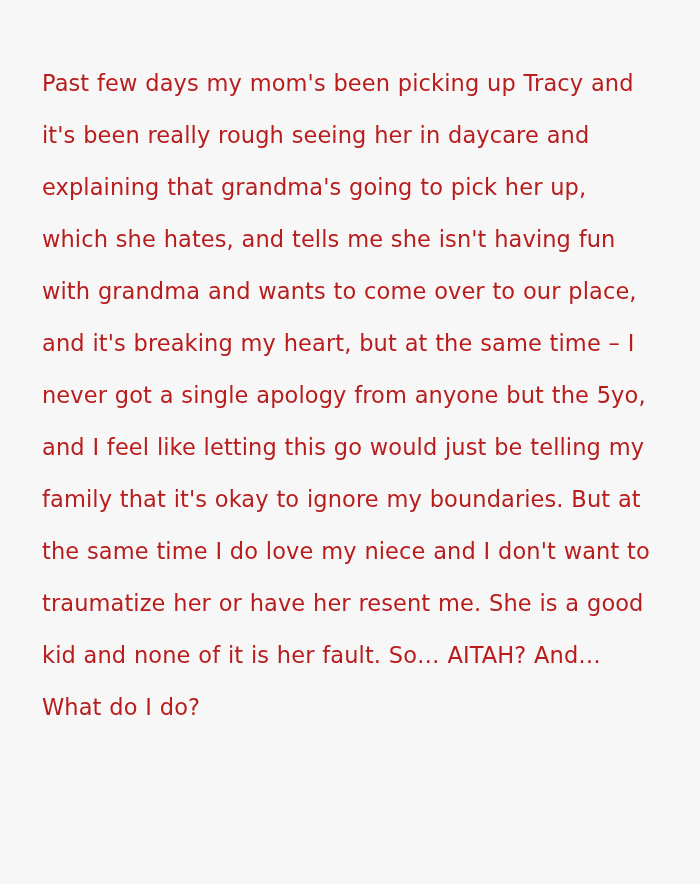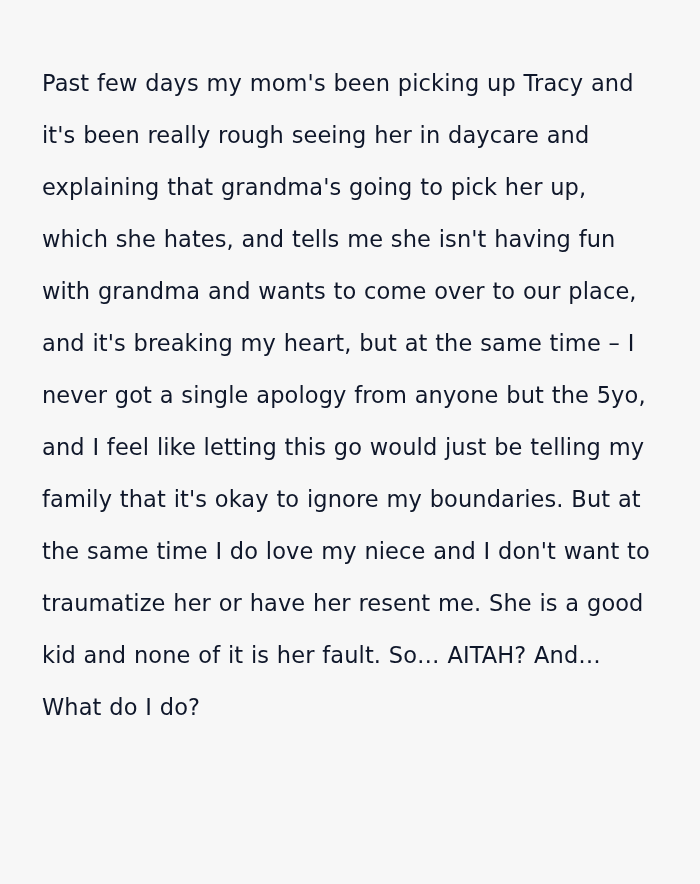--- a/index.html
+++ b/index.html
@@ -17,21 +17,21 @@
     box-sizing: border-box;
     width: 700px;
     height: 884px;
     background: #f7f7f7;
     padding: 34px 42px 20px 42px;
     display: block;
   }
   .body-text {
     font-size: 22.5px;
     line-height: 52px;
-    color: #0f172a;
+    color: #b91c1c;
     letter-spacing: 0.1px;
     word-spacing: 0.5px;
     text-align: left;
     white-space: normal;
   }
 </style>
 </head>
 <body>
 
 <div class="page">

